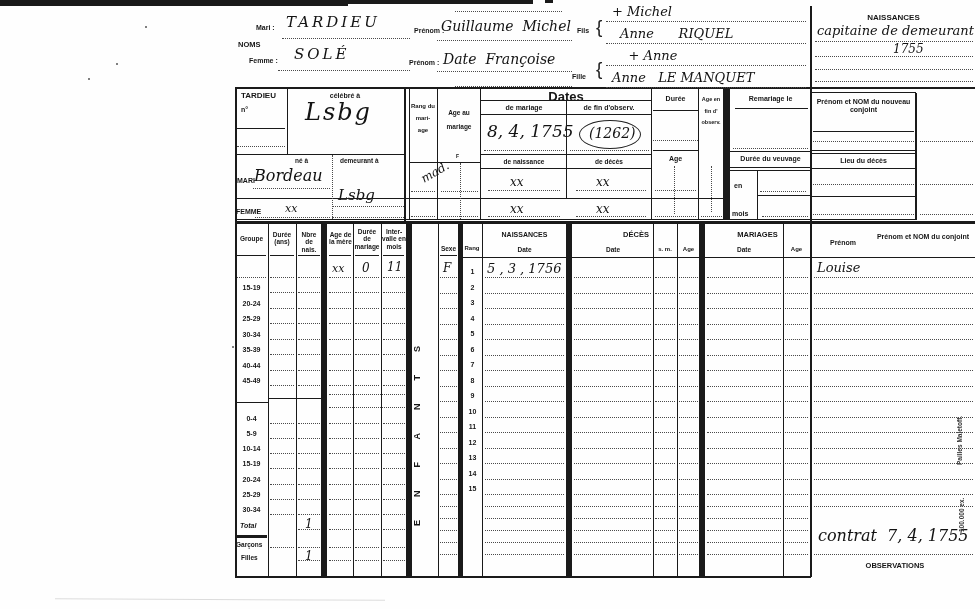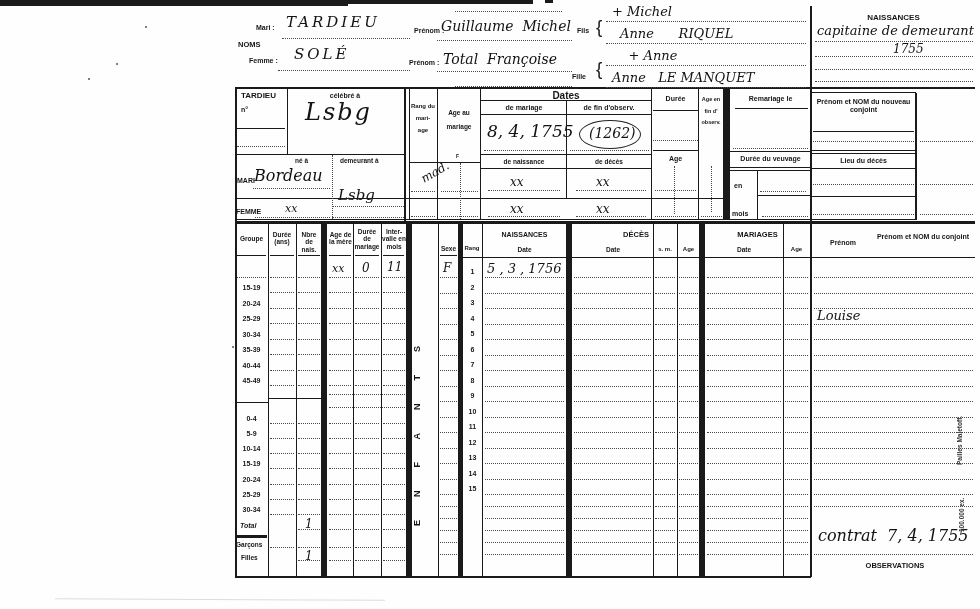--- a/index.html
+++ b/index.html
@@ -18,21 +18,21 @@
 <div id="canvas">
 
   <div class="a lb" style="left:238px;top:41px;font-size:7.5px;">NOMS</div>
   <div class="a lb" style="left:256px;top:24px;font-size:7px;">Mari :</div>
   <div class="a lb" style="left:249px;top:57px;font-size:7px;">Femme :</div>
   <div class="a hw" style="left:286px;top:15px;font-size:15px;letter-spacing:3px;">TARDIEU</div>
   <div class="a hw" style="left:294px;top:47px;font-size:15px;letter-spacing:3px;">SOLÉ</div>
   <div class="a lb" style="left:414px;top:27px;font-size:7px;">Prénom :</div>
   <div class="a lb" style="left:409px;top:59px;font-size:7px;">Prénom :</div>
   <div class="a hw" style="left:441px;top:19px;font-size:14px;">Guillaume  Michel</div>
-  <div class="a hw" style="left:443px;top:52px;font-size:14px;">Total  Françoise</div>
+  <div class="a hw" style="left:443px;top:52px;font-size:14px;">Date  Françoise</div>
   <div class="a lb" style="left:577px;top:27px;font-size:7px;">Fils</div>
   <div class="a lb" style="left:572px;top:73px;font-size:7px;">Fille</div>
   <div class="a" style="left:596px;top:16px;font-size:19px;color:#222;">{</div>
   <div class="a" style="left:596px;top:58px;font-size:19px;color:#222;">{</div>
 
   <div class="a lb ctr" style="left:812px;top:13px;width:163px;font-size:8px;">NAISSANCES</div>
   <div class="a hw" style="left:817px;top:24px;font-size:13px;">capitaine de demeurant</div>
   <div class="a hw" style="left:893px;top:43px;font-size:12px;">1755</div>
 
   <div class="a lb" style="left:241px;top:91px;font-size:8px;">TARDIEU</div>
@@ -45,21 +45,21 @@
   <div class="a lb" style="left:236px;top:208px;font-size:7px;">FEMME</div>
   <div class="a hw" style="left:254px;top:168px;font-size:16px;">Bordeau</div>
   <div class="a hw" style="left:338px;top:188px;font-size:15px;">Lsbg</div>
   <div class="a hw" style="left:285px;top:203px;font-size:11px;">xx</div>
 
   <div class="a lb ctr" style="left:410px;top:100px;width:26px;font-size:6px;line-height:2;">Rang du mari- age</div>
   <div class="a lb ctr" style="left:439px;top:106px;width:40px;font-size:6.5px;line-height:2.2;">Age au mariage</div>
   <div class="a lb" style="left:456px;top:154px;font-size:5px;">F</div>
   <div class="a hw" style="left:420px;top:166px;font-size:12px;transform:rotate(-30deg);">mad.</div>
 
-  <div class="a lb ctr" style="left:481px;top:90px;width:170px;font-size:10px;">Dates</div>
+  <div class="a lb ctr" style="left:481px;top:90px;width:170px;font-size:13px;">Dates</div>
   <div class="a lb ctr" style="left:483px;top:104px;width:82px;font-size:7px;">de mariage</div>
   <div class="a lb ctr" style="left:568px;top:104px;width:82px;font-size:7px;">de fin d'observ.</div>
   <div class="a hw" style="left:487px;top:123px;font-size:17px;">8, 4, 1755</div>
   <div class="a ell" style="left:579px;top:120px;width:60px;height:27px;"></div>
   <div class="a hw" style="left:589px;top:126px;font-size:14px;">(1262)</div>
   <div class="a lb ctr" style="left:483px;top:158px;width:82px;font-size:6.5px;">de naissance</div>
   <div class="a lb ctr" style="left:568px;top:158px;width:82px;font-size:6.5px;">de décès</div>
   <div class="a hw" style="left:510px;top:176px;font-size:12px;">xx</div>
   <div class="a hw" style="left:596px;top:176px;font-size:12px;">xx</div>
   <div class="a hw" style="left:510px;top:203px;font-size:12px;">xx</div>
@@ -97,21 +97,21 @@
   <div class="a lb ctr" style="left:813px;top:239px;width:60px;font-size:7px;">Prénom</div>
   <div class="a lb ctr" style="left:873px;top:233px;width:100px;font-size:7px;">Prénom et NOM du conjoint</div>
 
   <div class="a lb vert" style="left:412px;top:308px;height:218px;width:24px;font-size:9px;letter-spacing:23px;">ENFANTS</div>
 
   <div class="a hw" style="left:332px;top:263px;font-size:11px;">xx</div>
   <div class="a hw" style="left:362px;top:262px;font-size:12px;">0</div>
   <div class="a hw" style="left:387px;top:261px;font-size:12px;">11</div>
   <div class="a hw" style="left:443px;top:262px;font-size:12px;">F</div>
   <div class="a hw" style="left:487px;top:262px;font-size:13px;">5 , 3 , 1756</div>
-  <div class="a hw" style="left:817px;top:261px;font-size:13px;margin-top:48px;">Louise</div>
+  <div class="a hw" style="left:817px;top:261px;font-size:13px;">Louise</div>
 
   <div class="a lb" style="left:240px;top:522px;font-size:7px;font-style:italic;">Total</div>
   <div class="a lb" style="left:236px;top:541px;font-size:6.5px;">Garçons</div>
   <div class="a lb" style="left:241px;top:554px;font-size:6.5px;">Filles</div>
   <div class="a hw" style="left:305px;top:518px;font-size:12px;">1</div>
   <div class="a hw" style="left:305px;top:550px;font-size:12px;">1</div>
 
   <div class="a hw" style="left:818px;top:528px;font-size:16px;text-align:center;">contrat  7, 4, 1755</div>
   <div class="a lb ctr" style="left:820px;top:562px;width:150px;font-size:7.5px;">OBSERVATIONS</div>
 

